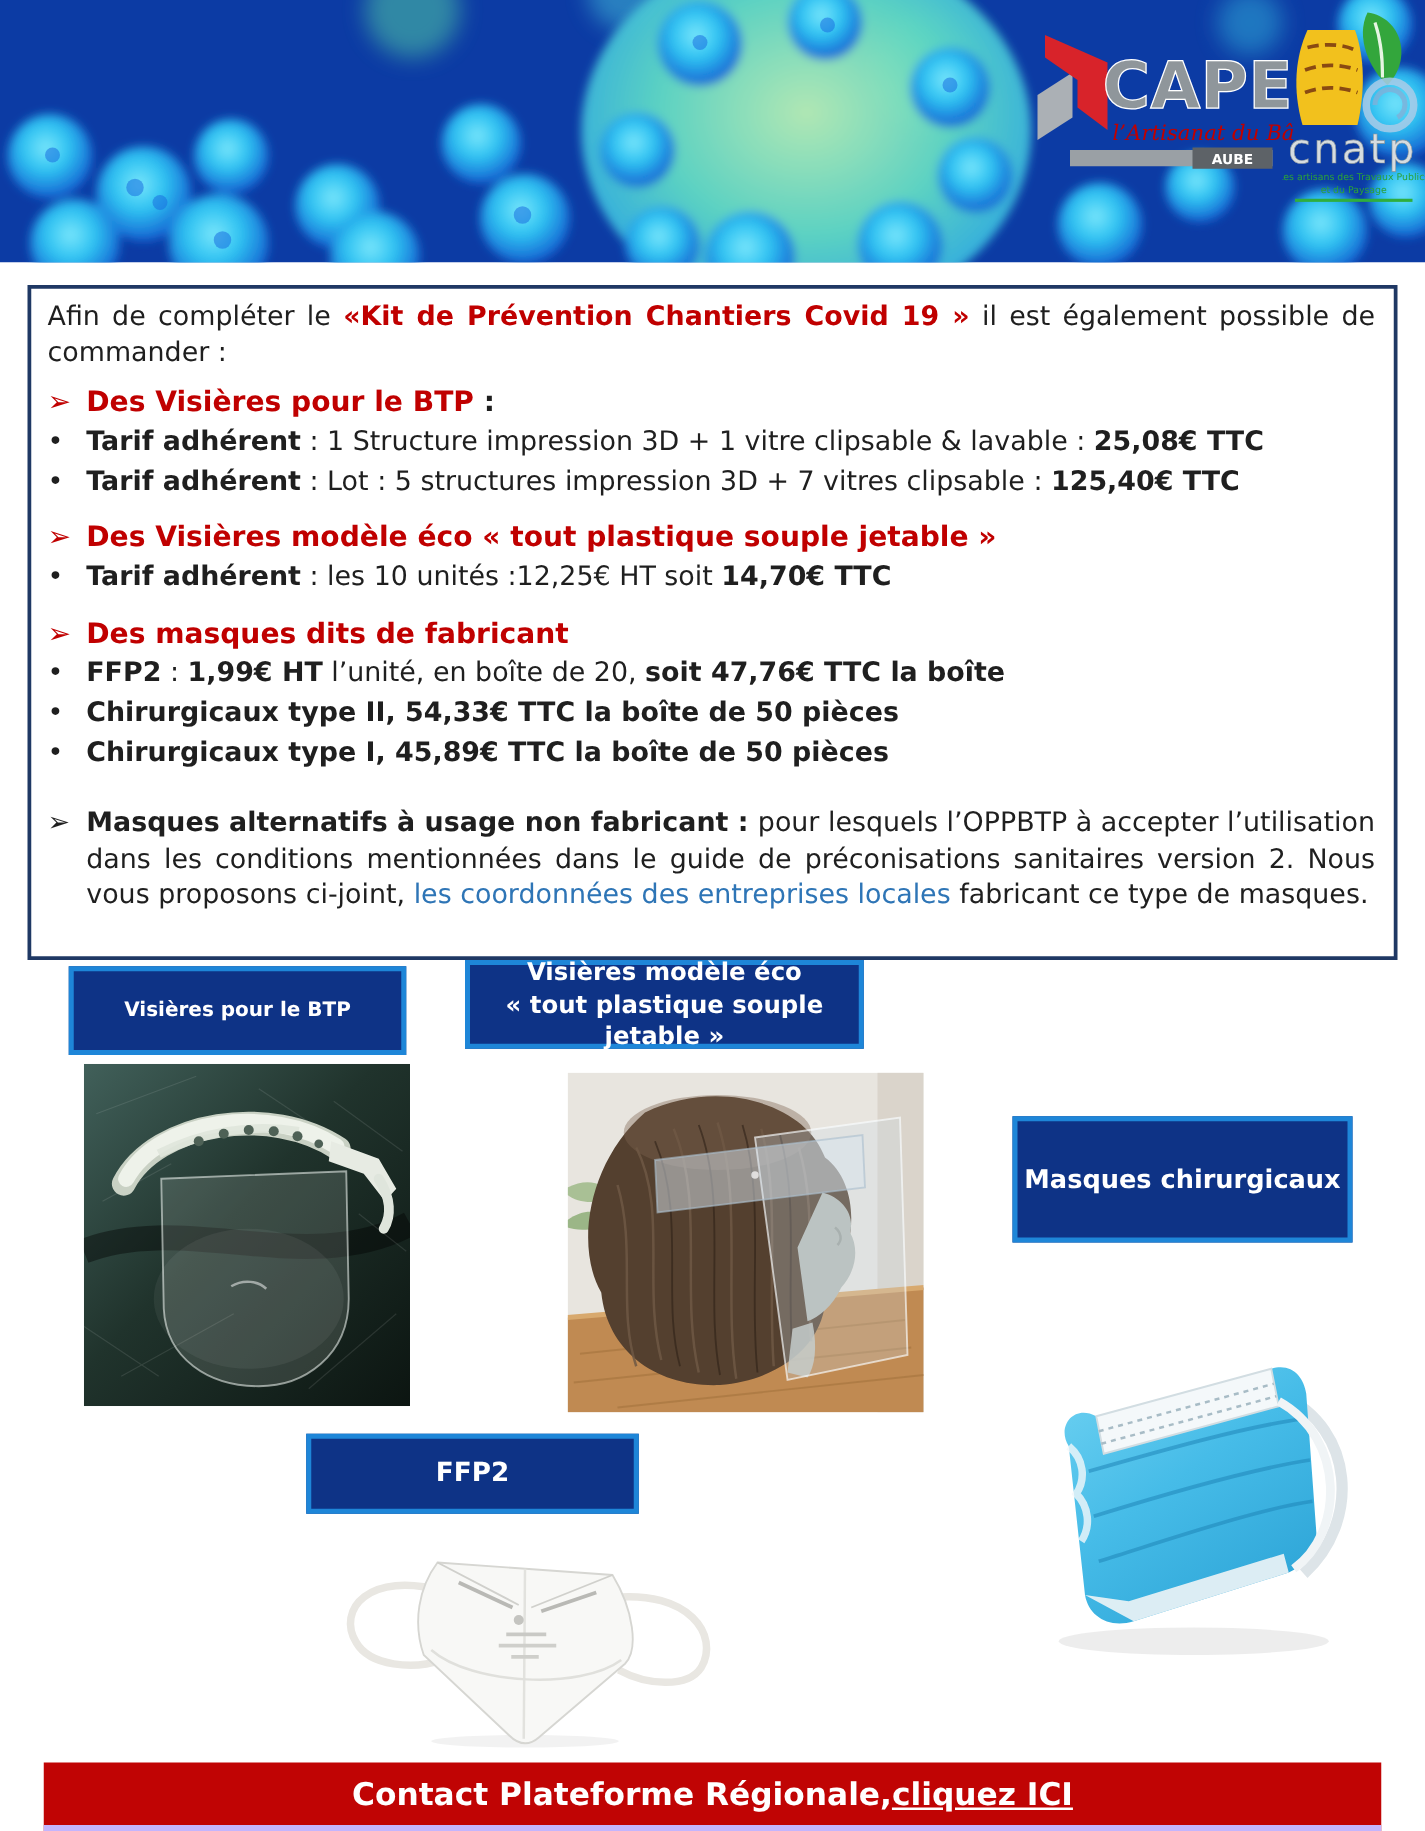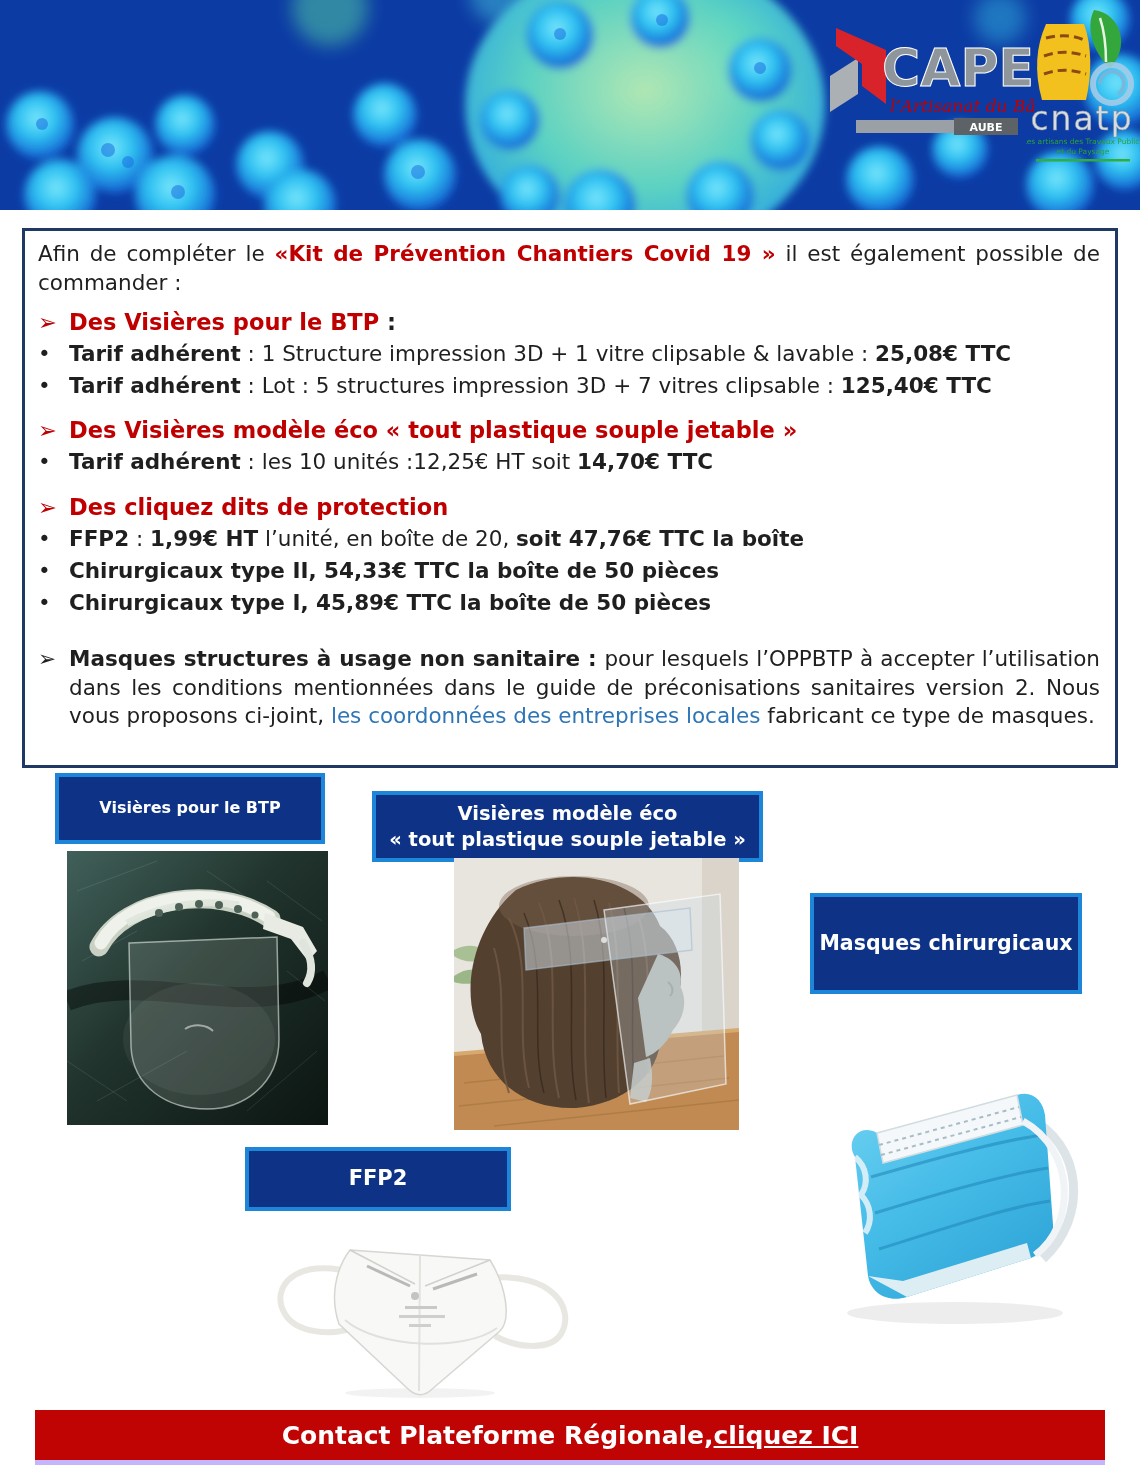--- a/index.html
+++ b/index.html
@@ -27,21 +27,21 @@
   .rcontent{flex:1;text-align:justify}
   .sect-h{margin-top:9px;font-size:22.5px}
   .blt{margin-top:3px}
   .alt{margin-top:27px}
 
   
   .plabel{position:absolute;background:#0E3386;border:4px solid #1E86D8;
           color:#fff;font-weight:bold;display:flex;flex-direction:column;
           align-items:center;justify-content:center;text-align:center;line-height:1.3}
   .pl-btp{left:55px;top:773px;width:270px;height:71px;font-size:16px}
-  .pl-eco{left:372px;top:791px;width:391px;height:71px;font-size:19.5px}
+  .pl-eco{left:372px;top:768px;width:319px;height:71px;font-size:19.5px}
   .pl-chi{left:810px;top:893px;width:272px;height:101px;font-size:20.5px}
   .pl-ffp2{left:245px;top:1147px;width:266px;height:64px;font-size:21px}
 
   
   .photo{position:absolute;overflow:hidden}
   .ph-btp{left:67px;top:851px;width:261px;height:274px}
   .ph-eco{left:454px;top:858px;width:285px;height:272px}
   .ph-chi{left:815px;top:1055px;width:280px;height:280px}
   .ph-ffp2{left:255px;top:1228px;width:330px;height:172px}
 
@@ -170,41 +170,41 @@
       <div class="rcontent"><span class="red">Des Visières modèle éco « tout plastique souple jetable »</span></div>
     </div>
 
     <div class="row blt">
       <span class="marker">•</span>
       <div class="rcontent"><span class="bd">Tarif adhérent</span><span> : les 10 unités :12,25€ HT soit </span><span class="bd">14,70€ TTC</span></div>
     </div>
 
     <div class="row sect-h" style="margin-top:15px">
       <span class="marker red">➢</span>
-      <div class="rcontent"><span class="red">Des cliquez dits de protection</span></div>
+      <div class="rcontent"><span class="red">Des masques dits de fabricant</span></div>
     </div>
 
     <div class="row blt">
       <span class="marker">•</span>
       <div class="rcontent"><span class="bd">FFP2</span><span> : </span><span class="bd">1,99€ HT</span><span> l’unité, en boîte de 20, </span><span class="bd">soit 47,76€ TTC  la boîte</span></div>
     </div>
 
     <div class="row blt">
       <span class="marker">•</span>
       <div class="rcontent"><span class="bd">Chirurgicaux type II</span><span class="bd">, </span><span class="bd">54,33€ TTC la boîte de 50 pièces</span></div>
     </div>
 
     <div class="row blt">
       <span class="marker">•</span>
       <div class="rcontent"><span class="bd">Chirurgicaux type I, 45,89€ TTC la boîte de 50 pièces</span></div>
     </div>
 
     <div class="row alt">
       <span class="marker">➢</span>
-      <div class="rcontent"><span class="bd">Masques structures à usage non sanitaire : </span><span>pour lesquels l’OPPBTP à accepter l’utilisation dans les conditions mentionnées dans le guide de préconisations sanitaires version 2. Nous vous proposons ci-joint, </span><span class="lnk">les coordonnées des entreprises locales </span><span>fabricant ce type de masques.</span></div>
+      <div class="rcontent"><span class="bd">Masques alternatifs à usage non fabricant : </span><span>pour lesquels l’OPPBTP à accepter l’utilisation dans les conditions mentionnées dans le guide de préconisations sanitaires version 2. Nous vous proposons ci-joint, </span><span class="lnk">les coordonnées des entreprises locales </span><span>fabricant ce type de masques.</span></div>
     </div>
 
   </div>
 
   <div class="plabel pl-btp">
     <span>Visières pour le BTP</span>
   </div>
 
   <div class="plabel pl-eco">
     <span>Visières modèle éco</span>

